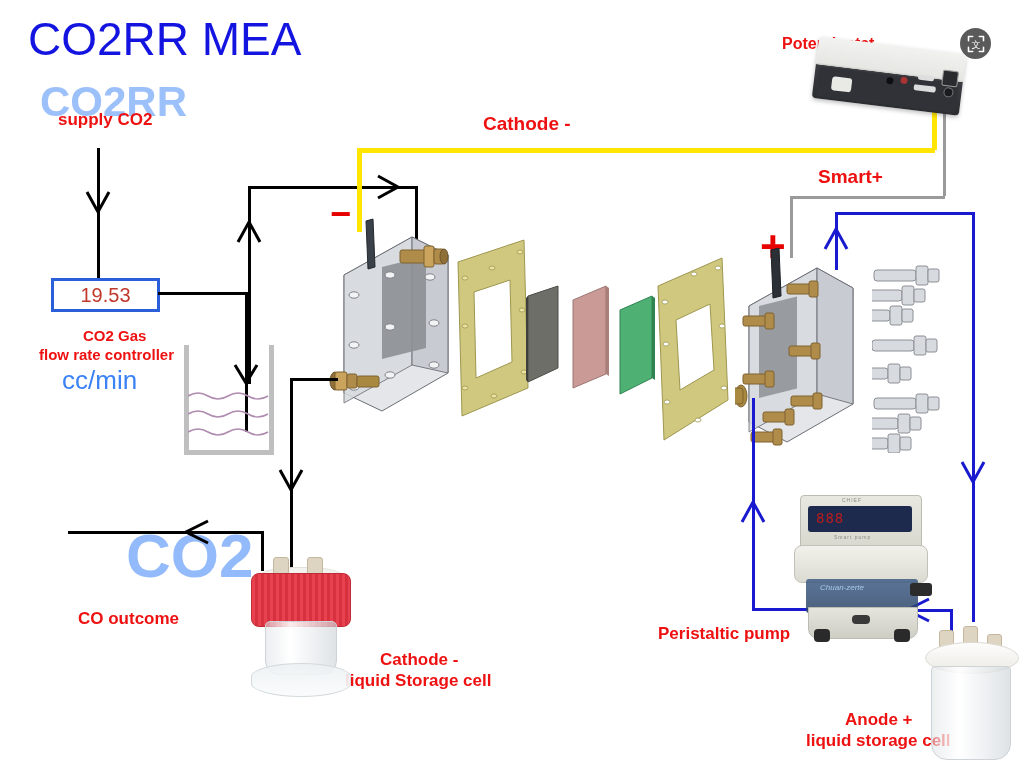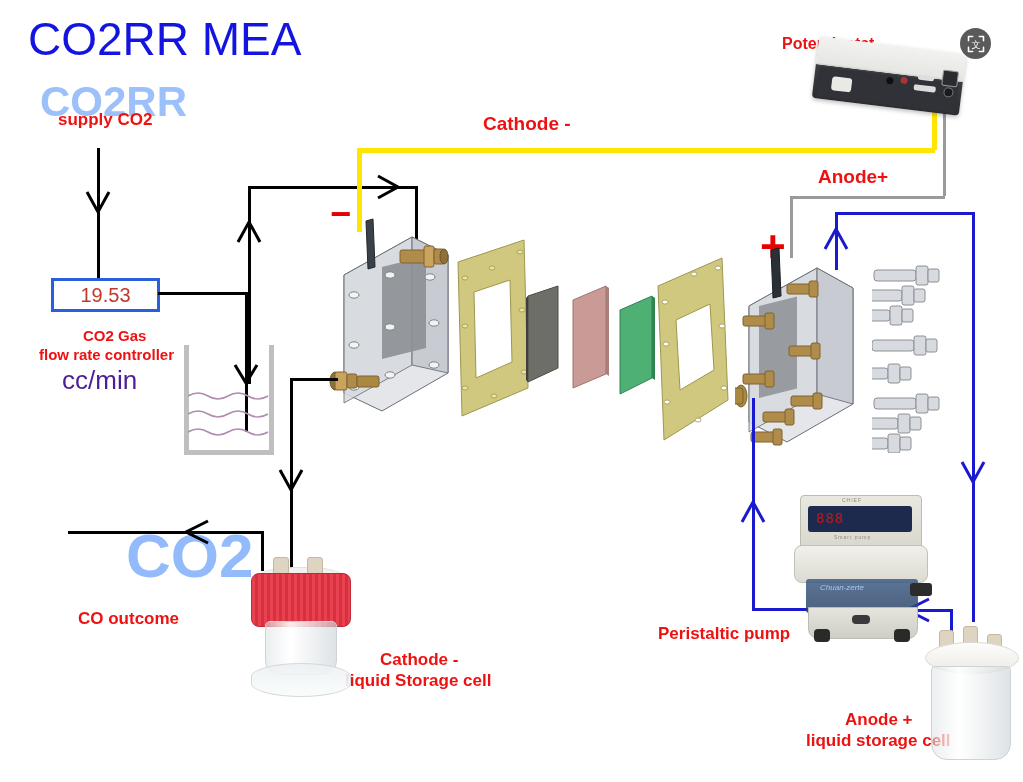--- a/index.html
+++ b/index.html
@@ -1,20 +1,20 @@
 <!DOCTYPE html>
 <html><head>
 <meta charset="utf-8">
 <title>CO2RR MEA</title>
 <style>
   html,body{margin:0;padding:0;background:#fff;}
   body{font-family:"Liberation Sans",sans-serif;}
   #stage{position:relative;width:1023px;height:782px;background:#ffffff;overflow:hidden;}
   .lbl{position:absolute;color:#ee1111;font-weight:bold;white-space:nowrap;line-height:1.15;}
-  .lbl-red-light{color:#4c1d95;font-weight:normal;text-align:center;}
+  .lbl-red-light{color:#3b82f6;font-weight:normal;text-align:center;}
   #title{position:absolute;left:28px;top:12px;color:#1414e0;font-size:46px;letter-spacing:0px;font-weight:normal;white-space:nowrap;}
   .hline{position:absolute;height:0;border-top-style:solid;}
   .vline{position:absolute;width:0;border-left-style:solid;}
   
   #fc-box{position:absolute;left:51px;top:278px;width:109px;height:34px;border:3px solid #2b5fd9;background:#fff;box-sizing:border-box;}
   #fc-val{position:absolute;left:0;top:0;width:100%;height:100%;display:flex;align-items:center;justify-content:center;color:#c0392b;font-size:20px;font-family:"Liberation Sans",sans-serif;}
   
   #bubbler{position:absolute;left:184px;top:345px;width:90px;height:110px;border-left:5px solid #bfbfbf;border-right:5px solid #bfbfbf;border-bottom:5px solid #bfbfbf;box-sizing:border-box;background:transparent;}
   
   #pot{position:absolute;left:815px;top:45px;width:148px;height:62px;transform:rotate(7deg);}
@@ -85,21 +85,21 @@
     <path d="M2 2 L22 13 L2 24" fill="none" stroke="#000" stroke-width="3"></path>
   </svg>
   <div class="vline" style="left:415px;top:186px;height:72px;border-left-width:3px;border-left-color:#000;"></div>
 
   <div class="lbl" style="left:483px;top:113px;font-size:19px;">Cathode -</div>
   <div class="hline" style="left:357px;top:148px;width:578px;border-top-width:5px;border-top-color:#ffe500;"></div>
   <div class="vline" style="left:357px;top:148px;height:84px;border-left-width:5px;border-left-color:#ffe500;"></div>
   <div class="vline" style="left:932px;top:108px;height:42px;border-left-width:5px;border-left-color:#ffe500;"></div>
   <div class="sign" style="left:330px;top:204px;font-size:36px;line-height:20px;">−</div>
 
-  <div class="lbl" style="left:818px;top:166px;font-size:19px;">Anode+</div>
+  <div class="lbl" style="left:818px;top:166px;font-size:19px;">Smart+</div>
   <div class="vline" style="left:943px;top:106px;height:90px;border-left-width:3px;border-left-color:#9a9a9a;"></div>
   <div class="hline" style="left:790px;top:196px;width:155px;border-top-width:3px;border-top-color:#9a9a9a;"></div>
   <div class="vline" style="left:790px;top:196px;height:62px;border-left-width:3px;border-left-color:#9a9a9a;"></div>
   <div class="sign" style="left:760px;top:230px;font-size:44px;line-height:34px;">+</div>
 
   <div class="lbl" style="left:782px;top:35px;font-size:16px;">Potentiostat</div>
   <div id="pot">
     <div class="body"></div>
     <div class="face"></div>
     <div class="potport" style="left:18px;top:38px;width:20px;height:14px;background:#e9e9e6;border-radius:3px;"></div>

